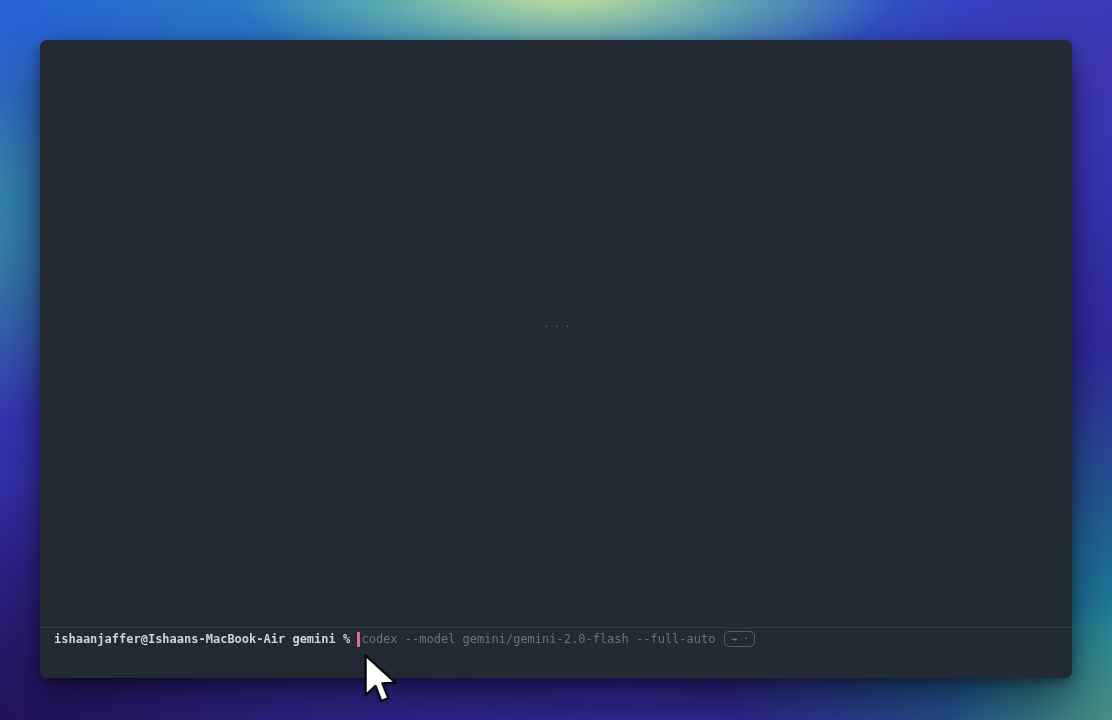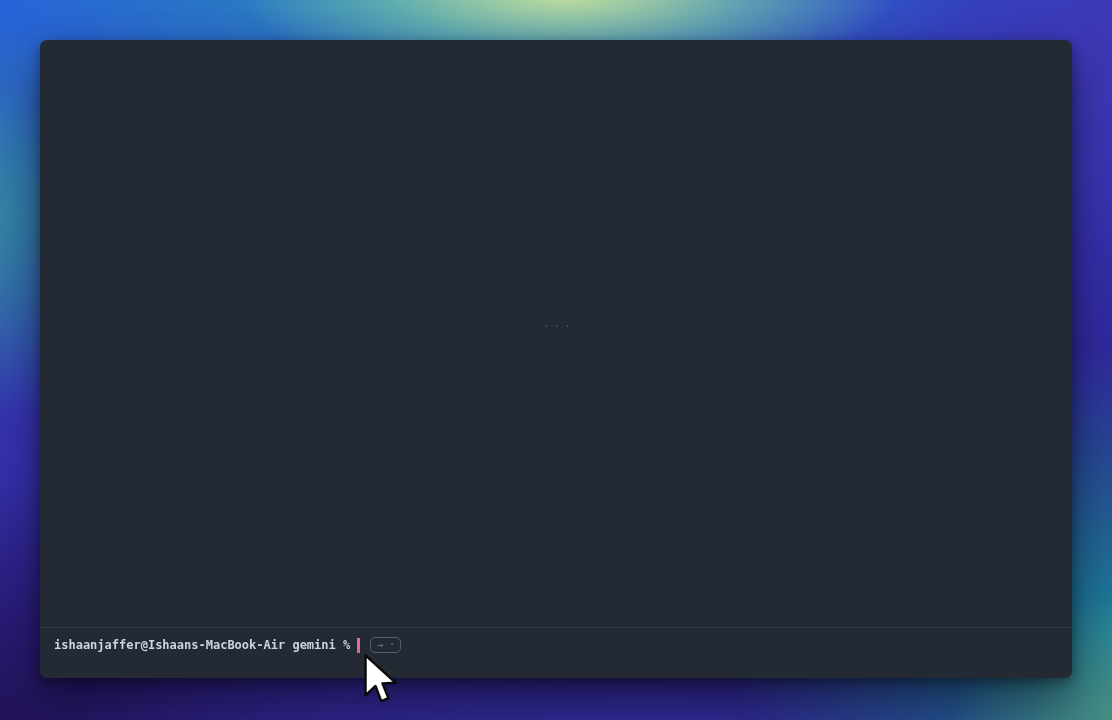--- a/index.html
+++ b/index.html
@@ -55,21 +55,21 @@
     right: 0;
     bottom: 50px;
     height: 1px;
     background: rgba(130, 140, 158, 0.18);
   }
 
   .prompt-bar {
     position: absolute;
     left: 0;
     right: 0;
-    bottom: 8px;
+    bottom: 14px;
     height: 50px;
     display: flex;
     align-items: center;
     padding-left: 14px;
     font-family: "DejaVu Sans Mono", "Liberation Mono", monospace;
     font-size: 12px;
     line-height: 16px;
   }
 
   .prompt-bar span { white-space: pre; }
@@ -124,20 +124,21 @@
       <span class="center-dots">···</span>
     </div>
 
     <div class="terminal-separator"></div>
 
     <div class="prompt-bar">
       <span class="prompt-host">ishaanjaffer@Ishaans-MacBook-Air</span>
       <span class="prompt-dir"> gemini</span>
       <span class="prompt-symbol"> % </span>
       <span class="text-cursor"></span>
+      <span class="suggestion-text">codex --model gemini/gemini-2.0-flash --full-auto</span>
       <span class="hint-badge">→ ·</span>
     </div>
 
   </div>
 
   <svg class="mouse-pointer" width="37" height="56" viewBox="0 0 24.5 37">
     <path d="M3 1.5 L3 28 L9.6 21.8 L13.4 31.8 L18.2 29.9 L14.2 20.1 L23 19.7 Z" fill="#ffffff" stroke="#0a0a0a" stroke-width="1.6" stroke-linejoin="round"></path>
   </svg>
 
 </div>

